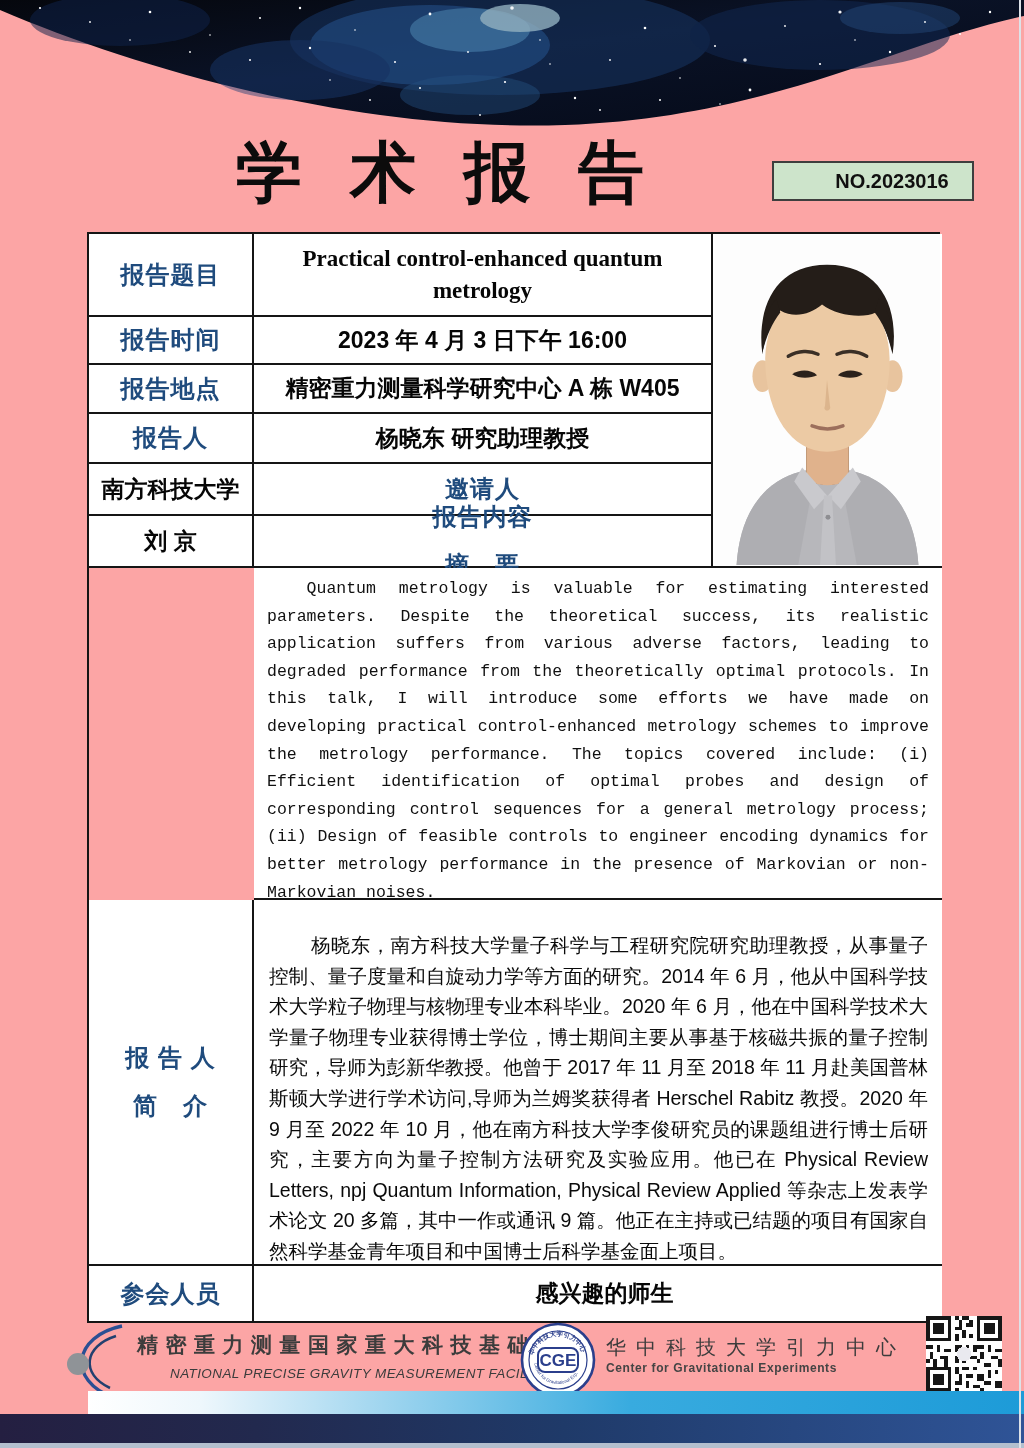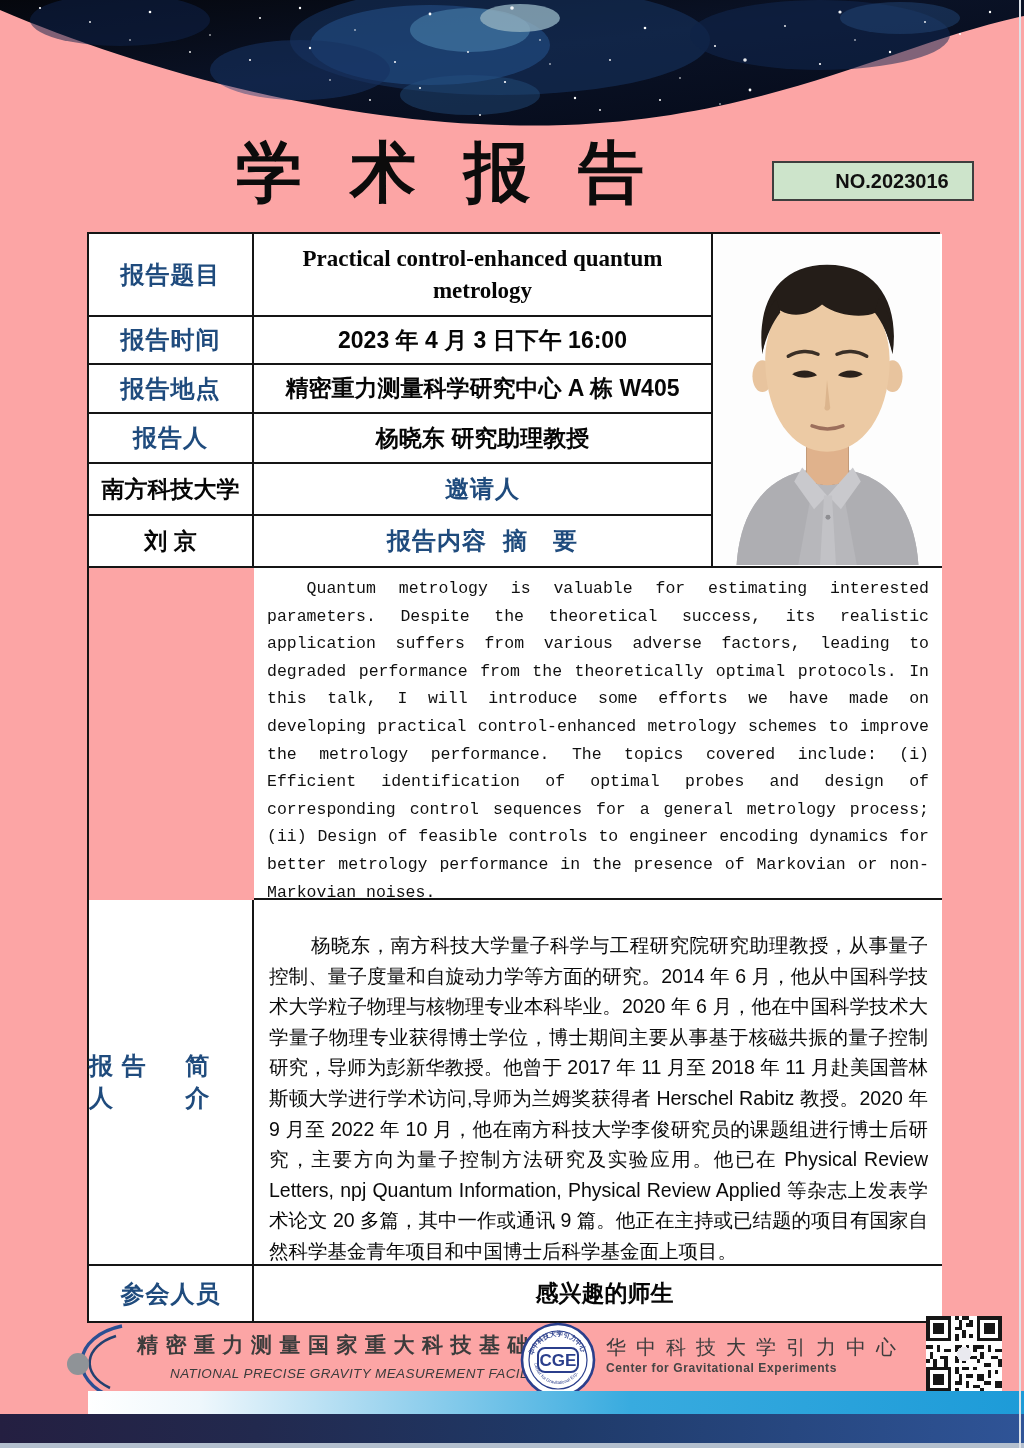--- a/index.html
+++ b/index.html
@@ -21,21 +21,21 @@
          border:2px solid #151515;box-sizing:border-box;}
   .cell{border-right:2px solid #151515;border-bottom:2px solid #151515;
         display:flex;align-items:center;justify-content:center;box-sizing:border-box;
         background:#ffffff;}
   .lbl{font-size:24px;font-weight:700;color:#1f4b7d;letter-spacing:1px;}
   .val{font-size:23px;font-weight:700;color:#060606;}
   .val-serif{font-family:"Liberation Serif",serif;font-size:23px;font-weight:700;line-height:1.35;
              text-align:center;padding:1px 26px;}
   .photo-cell{grid-column:3/4;grid-row:1/7;border-right:none;padding:0;overflow:hidden;}
   .span2{grid-column:2/4;border-right:none;padding-left:13px;}
-  .lbl-2line{flex-direction:row;gap:16px;}
+  .lbl-2line{flex-direction:column;gap:16px;}
   .abstract{align-items:flex-start;justify-content:flex-start;
             font-family:"Liberation Mono","DejaVu Sans Mono",monospace;
             font-size:16.5px;line-height:27.6px;color:#101010;text-align:justify;
             padding:7px 13px 6px 13px;}
   .abstract p{margin:0;text-indent:4ch;width:100%;}
   .bio{align-items:flex-start;justify-content:flex-start;font-size:19.5px;line-height:30.6px;
        color:#0a0a0a;text-align:justify;padding:30px 14px 6px 15px;}
   .bio p{margin:0;text-indent:2.15em;width:100%;}
   .nobb{border-bottom:none;}
   

